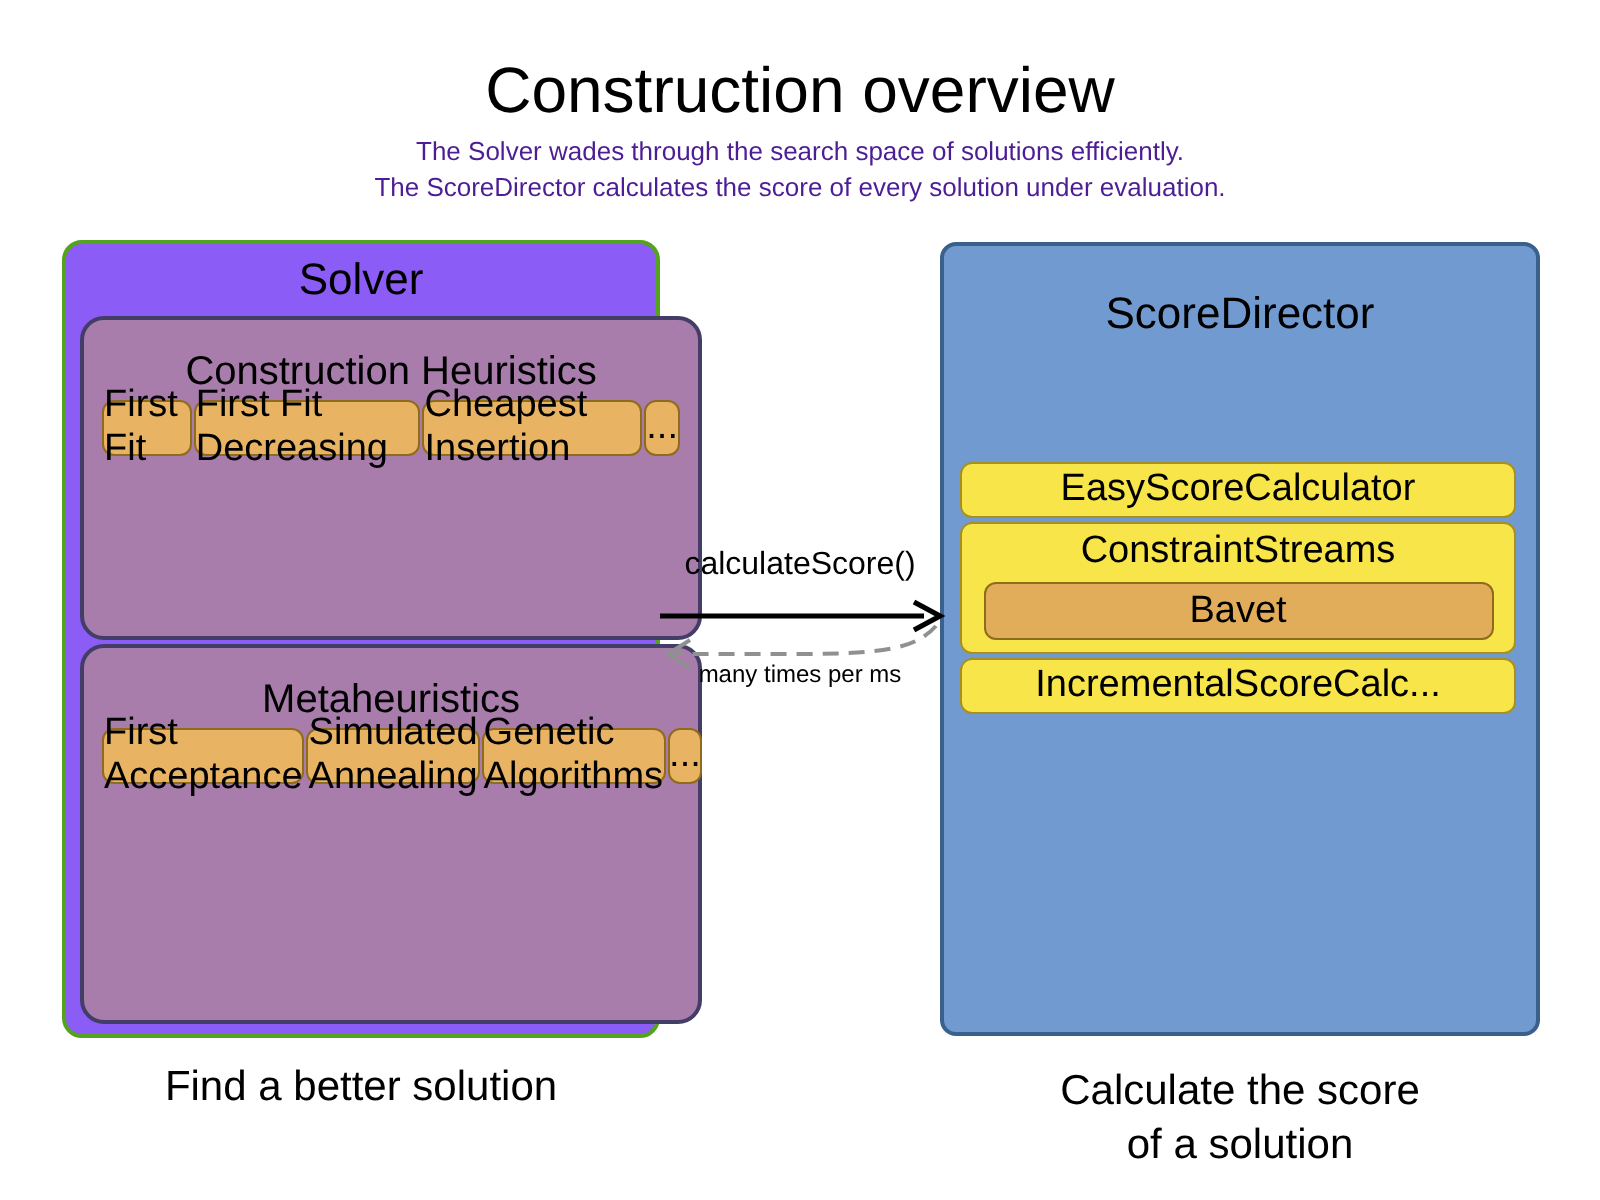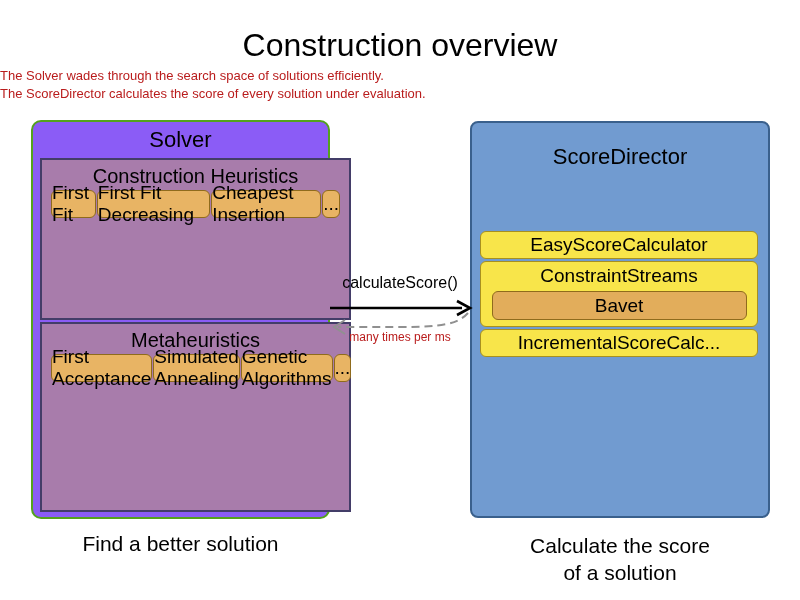--- a/index.html
+++ b/index.html
@@ -1,28 +1,28 @@
 <!DOCTYPE html>
 <html><head>
 <meta charset="utf-8">
 <style>
   html,body{margin:0;padding:0;}
   body{
     width:800px;height:600px;background:#ffffff;position:relative;overflow:hidden;
     font-family:"Liberation Sans", sans-serif;color:#000;
   }
   .title{position:absolute;top:27px;left:0;width:800px;text-align:center;font-size:32px;line-height:36px;}
-  .subtitle{position:absolute;top:67px;left:0;width:800px;text-align:left;font-size:13px;line-height:17.5px;color:#b91c1c;}
+  .subtitle{position:absolute;top:67px;left:0;width:800px;text-align:center;font-size:13px;line-height:17.5px;color:#4c1d95;}
 
   
   .solver-box{position:absolute;left:31px;top:120px;width:299px;height:399px;box-sizing:border-box;
     background:#8b5cf6;border:2px solid #54a21d;border-radius:10px;}
   .solver-title{text-align:center;font-size:22px;line-height:27px;padding-top:4px;}
   .section{position:absolute;left:7px;width:311px;box-sizing:border-box;background:#a87cab;
-    border:2px solid #433d68;border-radius:0;padding:2px 9px;}
+    border:2px solid #433d68;border-radius:12px;padding:12px 9px;}
   .section-ch{top:36px;height:162px;}
   .section-mh{top:200px;height:190px;}
   .section-title{text-align:center;font-size:20px;line-height:28px;}
   .rows{display:flex;gap:1px;}
   .row{height:28px;box-sizing:border-box;background:#e8b464;border:1.5px solid #8f6b1c;border-radius:6px;
     display:flex;align-items:center;justify-content:center;font-size:19px;}
 
   
   .sd-box{position:absolute;left:470px;top:121px;width:300px;height:397px;box-sizing:border-box;
     background:#719bd0;border:2px solid #3a608c;border-radius:8px;}
@@ -32,21 +32,21 @@
     display:flex;align-items:center;justify-content:center;font-size:19px;}
   .yrow-simple{height:28px;}
   .yrow-nested{height:66px;flex-direction:column;justify-content:flex-start;padding-top:1px;}
   .yrow-label{line-height:26px;}
   .bavet{width:255px;height:29px;box-sizing:border-box;background:#e2ad5b;border:1.5px solid #8f6b1c;
     border-radius:6px;display:flex;align-items:center;justify-content:center;font-size:19px;margin-top:2px;}
 
   
   .arrow-label{position:absolute;left:330px;top:274px;width:140px;text-align:center;font-size:16px;}
   .arrow-svg{position:absolute;left:325px;top:298px;}
-  .return-label{position:absolute;left:335px;top:330px;width:130px;text-align:center;font-size:12px;color:#b91c1c;}
+  .return-label{position:absolute;left:335px;top:330px;width:130px;text-align:center;font-size:12px;color:#000000;}
 
   
   .caption-left{position:absolute;left:31px;top:532px;width:299px;text-align:center;font-size:21px;}
   .caption-right{position:absolute;left:470px;top:532px;width:300px;text-align:center;font-size:21px;line-height:27px;}
 </style>
 </head>
 <body>
 
 <div class="title">Construction overview</div>
 <div class="subtitle">

